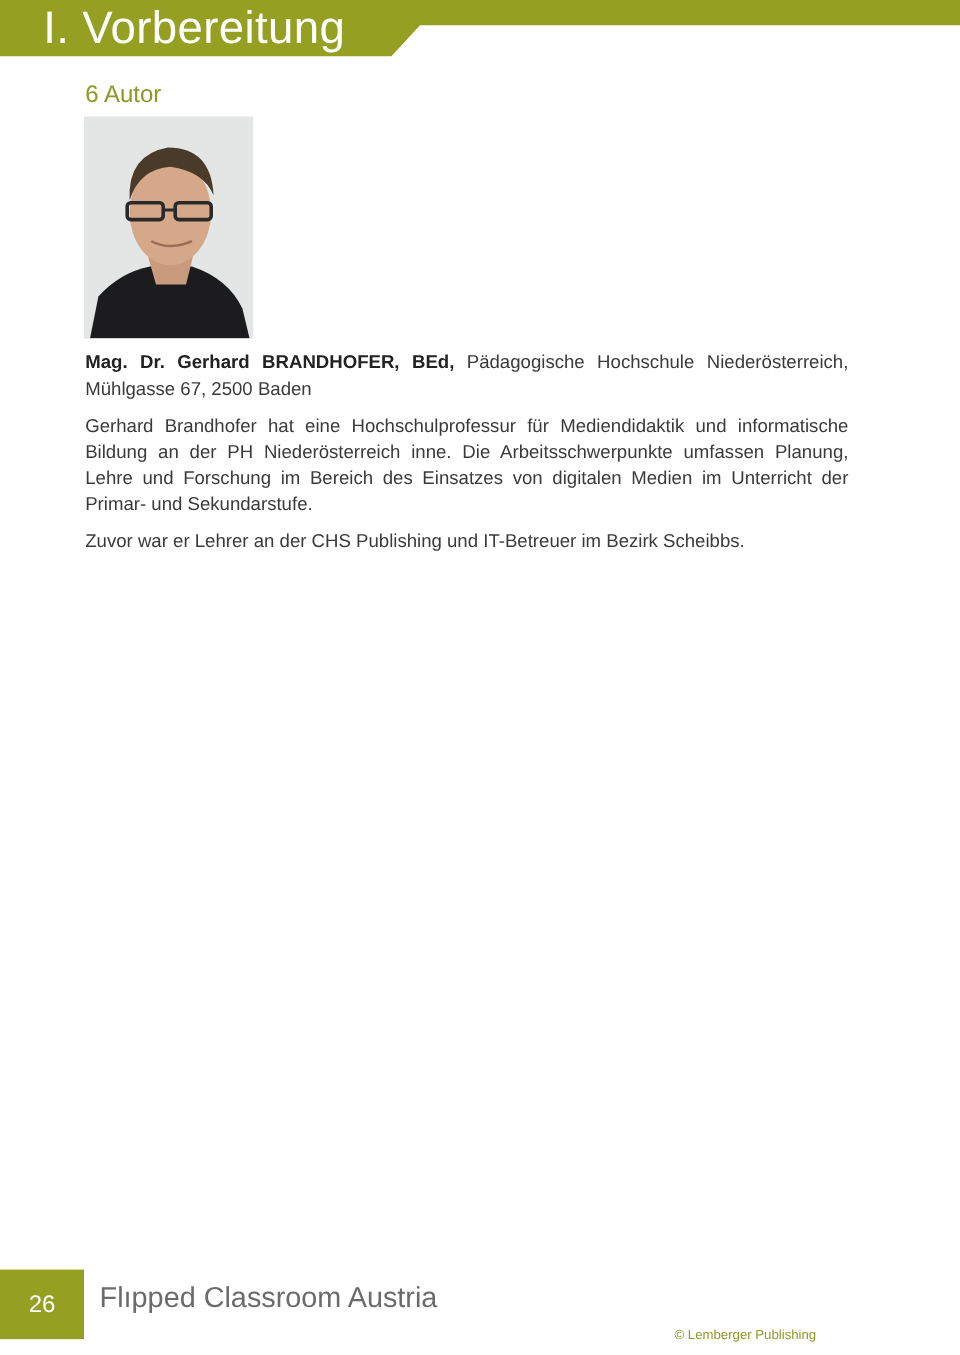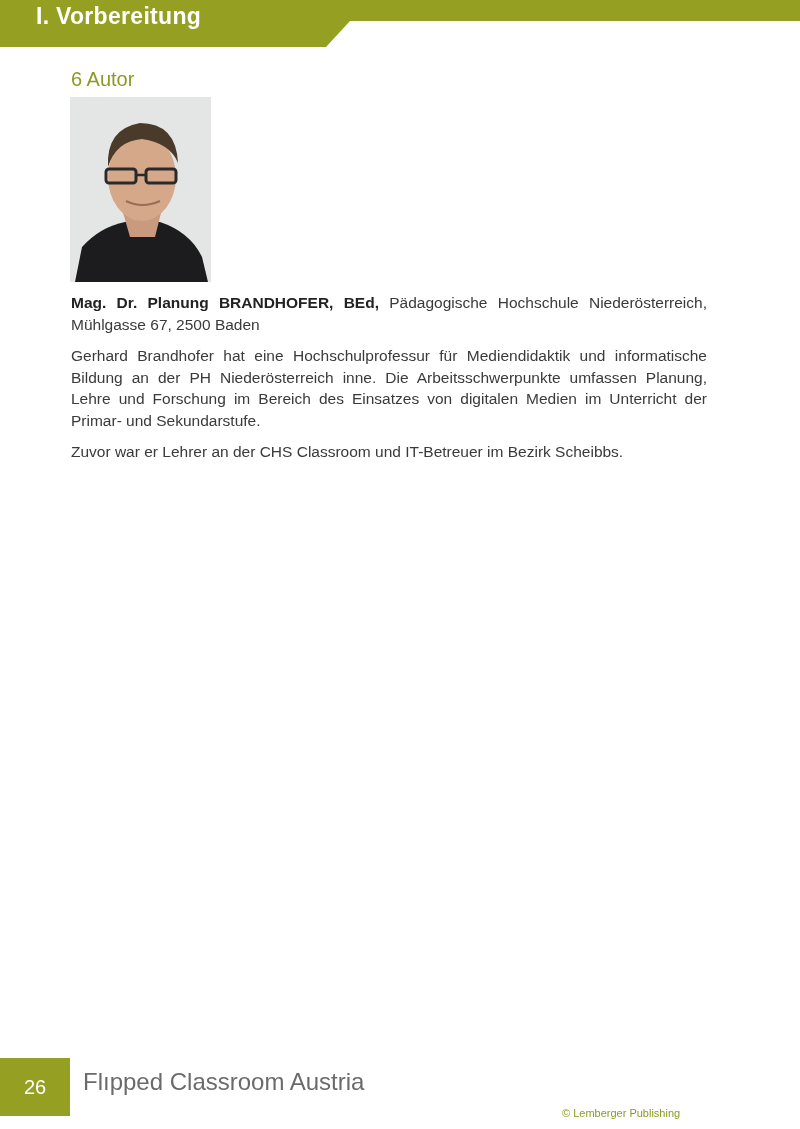--- a/index.html
+++ b/index.html
@@ -1,19 +1,19 @@
 <!DOCTYPE html>
 <html><head>
 <meta charset="utf-8">
 <style>
   html,body{margin:0;padding:0;}
   body{width:800px;height:1129px;position:relative;background:#fff;font-family:"Liberation Sans",sans-serif;overflow:hidden;}
   .hdr{position:absolute;left:0;top:0;width:800px;height:47px;}
   .hdr svg{position:absolute;left:0;top:0;}
-  .hdr-title{position:absolute;left:36px;top:3px;font-size:23px;font-weight:bold;color:#fff;letter-spacing:0.3px;}
+  .hdr-title{position:absolute;left:36px;top:3px;font-size:38px;font-weight:normal;color:#fff;letter-spacing:0.3px;}
   .section{position:absolute;left:71px;top:68px;font-size:20px;color:#8c9a22;}
   .photo{position:absolute;left:70px;top:97px;width:141px;height:185px;background:linear-gradient(#e9ebea,#dcdedd);overflow:hidden;}
   .body{position:absolute;left:71px;width:636px;font-size:15.5px;line-height:21.5px;color:#3a3a3a;text-align:justify;}
   .body p{margin:0 0 10px 0;}
   .b{font-weight:bold;color:#222;}
   .footer-num{position:absolute;left:0;top:1058px;width:70px;height:58px;background:#95a023;color:#fff;font-size:20px;display:flex;align-items:center;justify-content:center;}
   .footer-title{position:absolute;left:83px;top:1068px;font-size:24px;font-weight:normal;color:#6b6b6b;}
   .footer-copy{position:absolute;left:562px;top:1077px;font-size:11px;color:#8c9a22;margin-top:30px;}
 </style>
 </head>
@@ -36,20 +36,20 @@
     <ellipse cx="72" cy="80" rx="34" ry="44" fill="#d5a88a"></ellipse>
     <path d="M38,70 Q36,32 70,26 Q106,26 108,66 Q100,46 72,42 Q46,44 38,70 Z" fill="#4a3a2a"></path>
     <rect x="36" y="72" width="30" height="14" rx="3" fill="none" stroke="#2a2a2a" stroke-width="3"></rect>
     <rect x="76" y="72" width="30" height="14" rx="3" fill="none" stroke="#2a2a2a" stroke-width="3"></rect>
     <line x1="66" y1="78" x2="76" y2="78" stroke="#2a2a2a" stroke-width="2.5"></line>
     <path d="M56,104 Q72,112 90,104" stroke="#9b6b55" stroke-width="2" fill="none"></path>
   </svg>
 </div>
 
 <div class="body" style="top:292px;">
-  <p><span class="b">Mag. Dr. Planung BRANDHOFER, BEd,</span><span> Pädagogische Hochschule Niederösterreich, Mühlgasse 67, 2500 Baden</span></p>
+  <p><span class="b">Mag. Dr. Gerhard BRANDHOFER, BEd,</span><span> Pädagogische Hochschule Niederösterreich, Mühlgasse 67, 2500 Baden</span></p>
   <p>Gerhard Brandhofer hat eine Hochschulprofessur für Mediendidaktik und informatische Bildung an der PH Niederösterreich inne. Die Arbeitsschwerpunkte umfassen Planung, Lehre und Forschung im Bereich des Einsatzes von digitalen Medien im Unterricht der Primar- und Sekundarstufe.</p>
-  <p>Zuvor war er Lehrer an der CHS Classroom und IT-Betreuer im Bezirk Scheibbs.</p>
+  <p>Zuvor war er Lehrer an der CHS Publishing und IT-Betreuer im Bezirk Scheibbs.</p>
 </div>
 
 <div class="footer-num">26</div>
 <div class="footer-title">Flıpped Classroom Austria</div>
 <div class="footer-copy">© Lemberger Publishing</div>
 
 </body></html>

